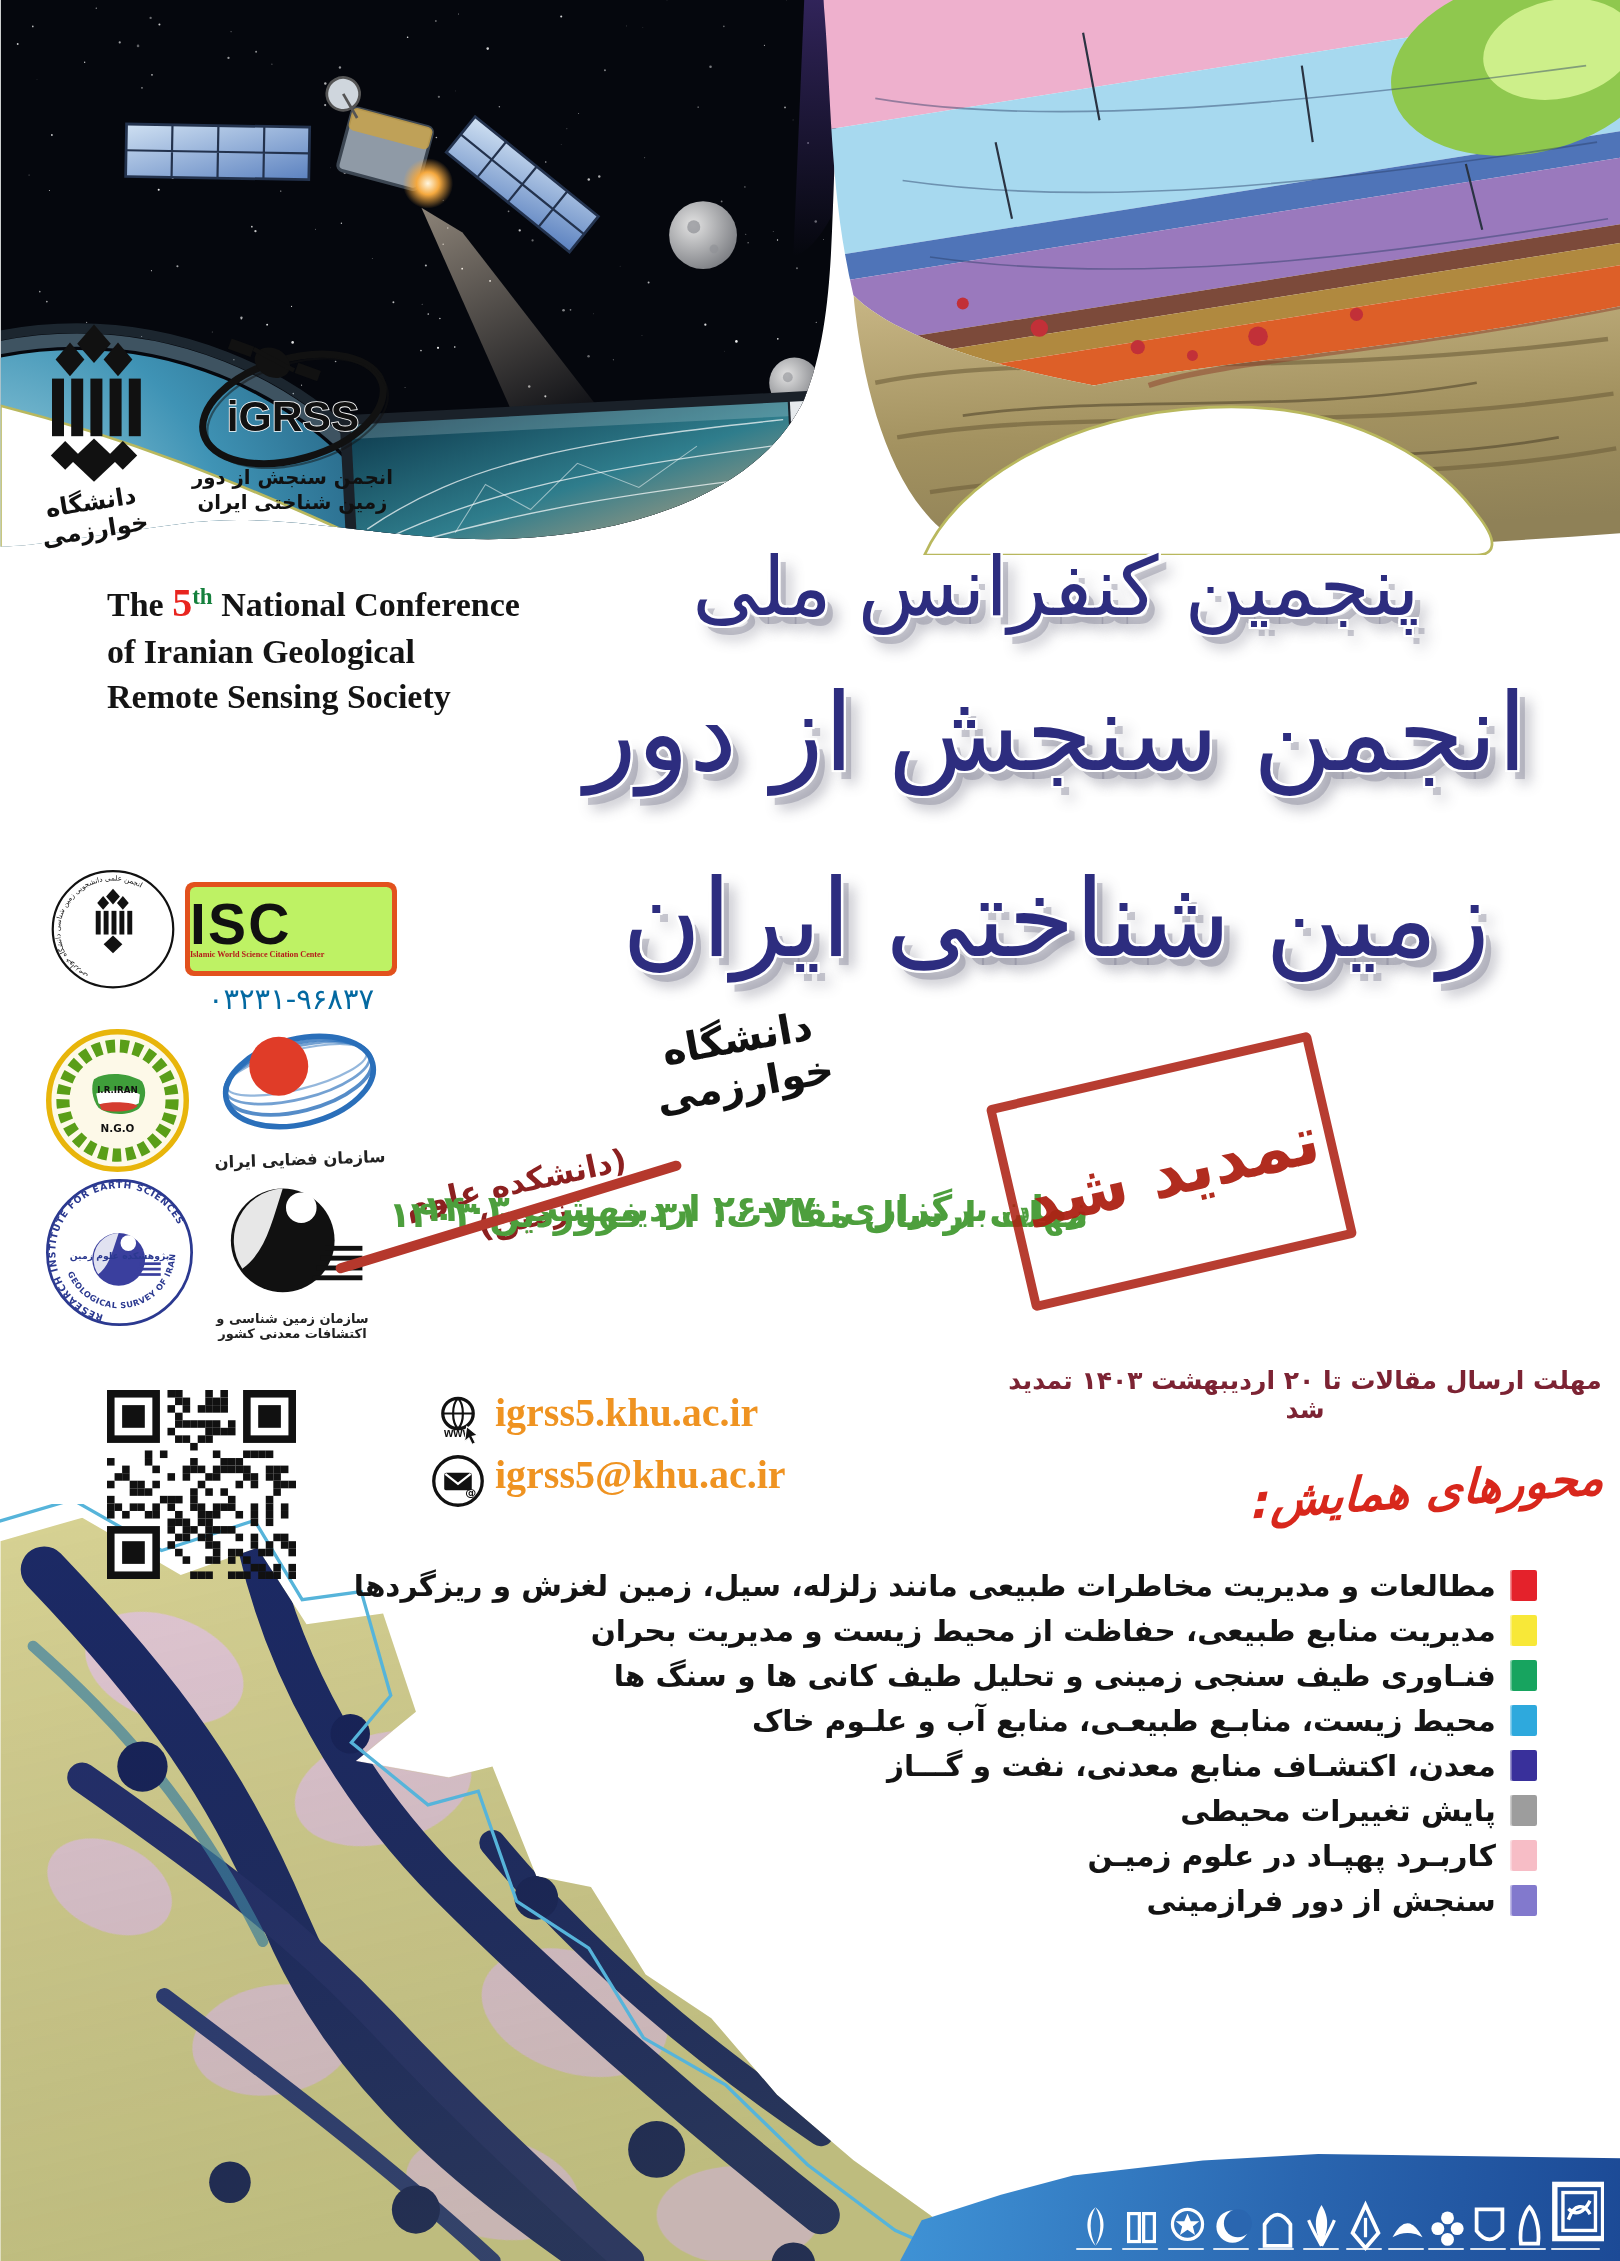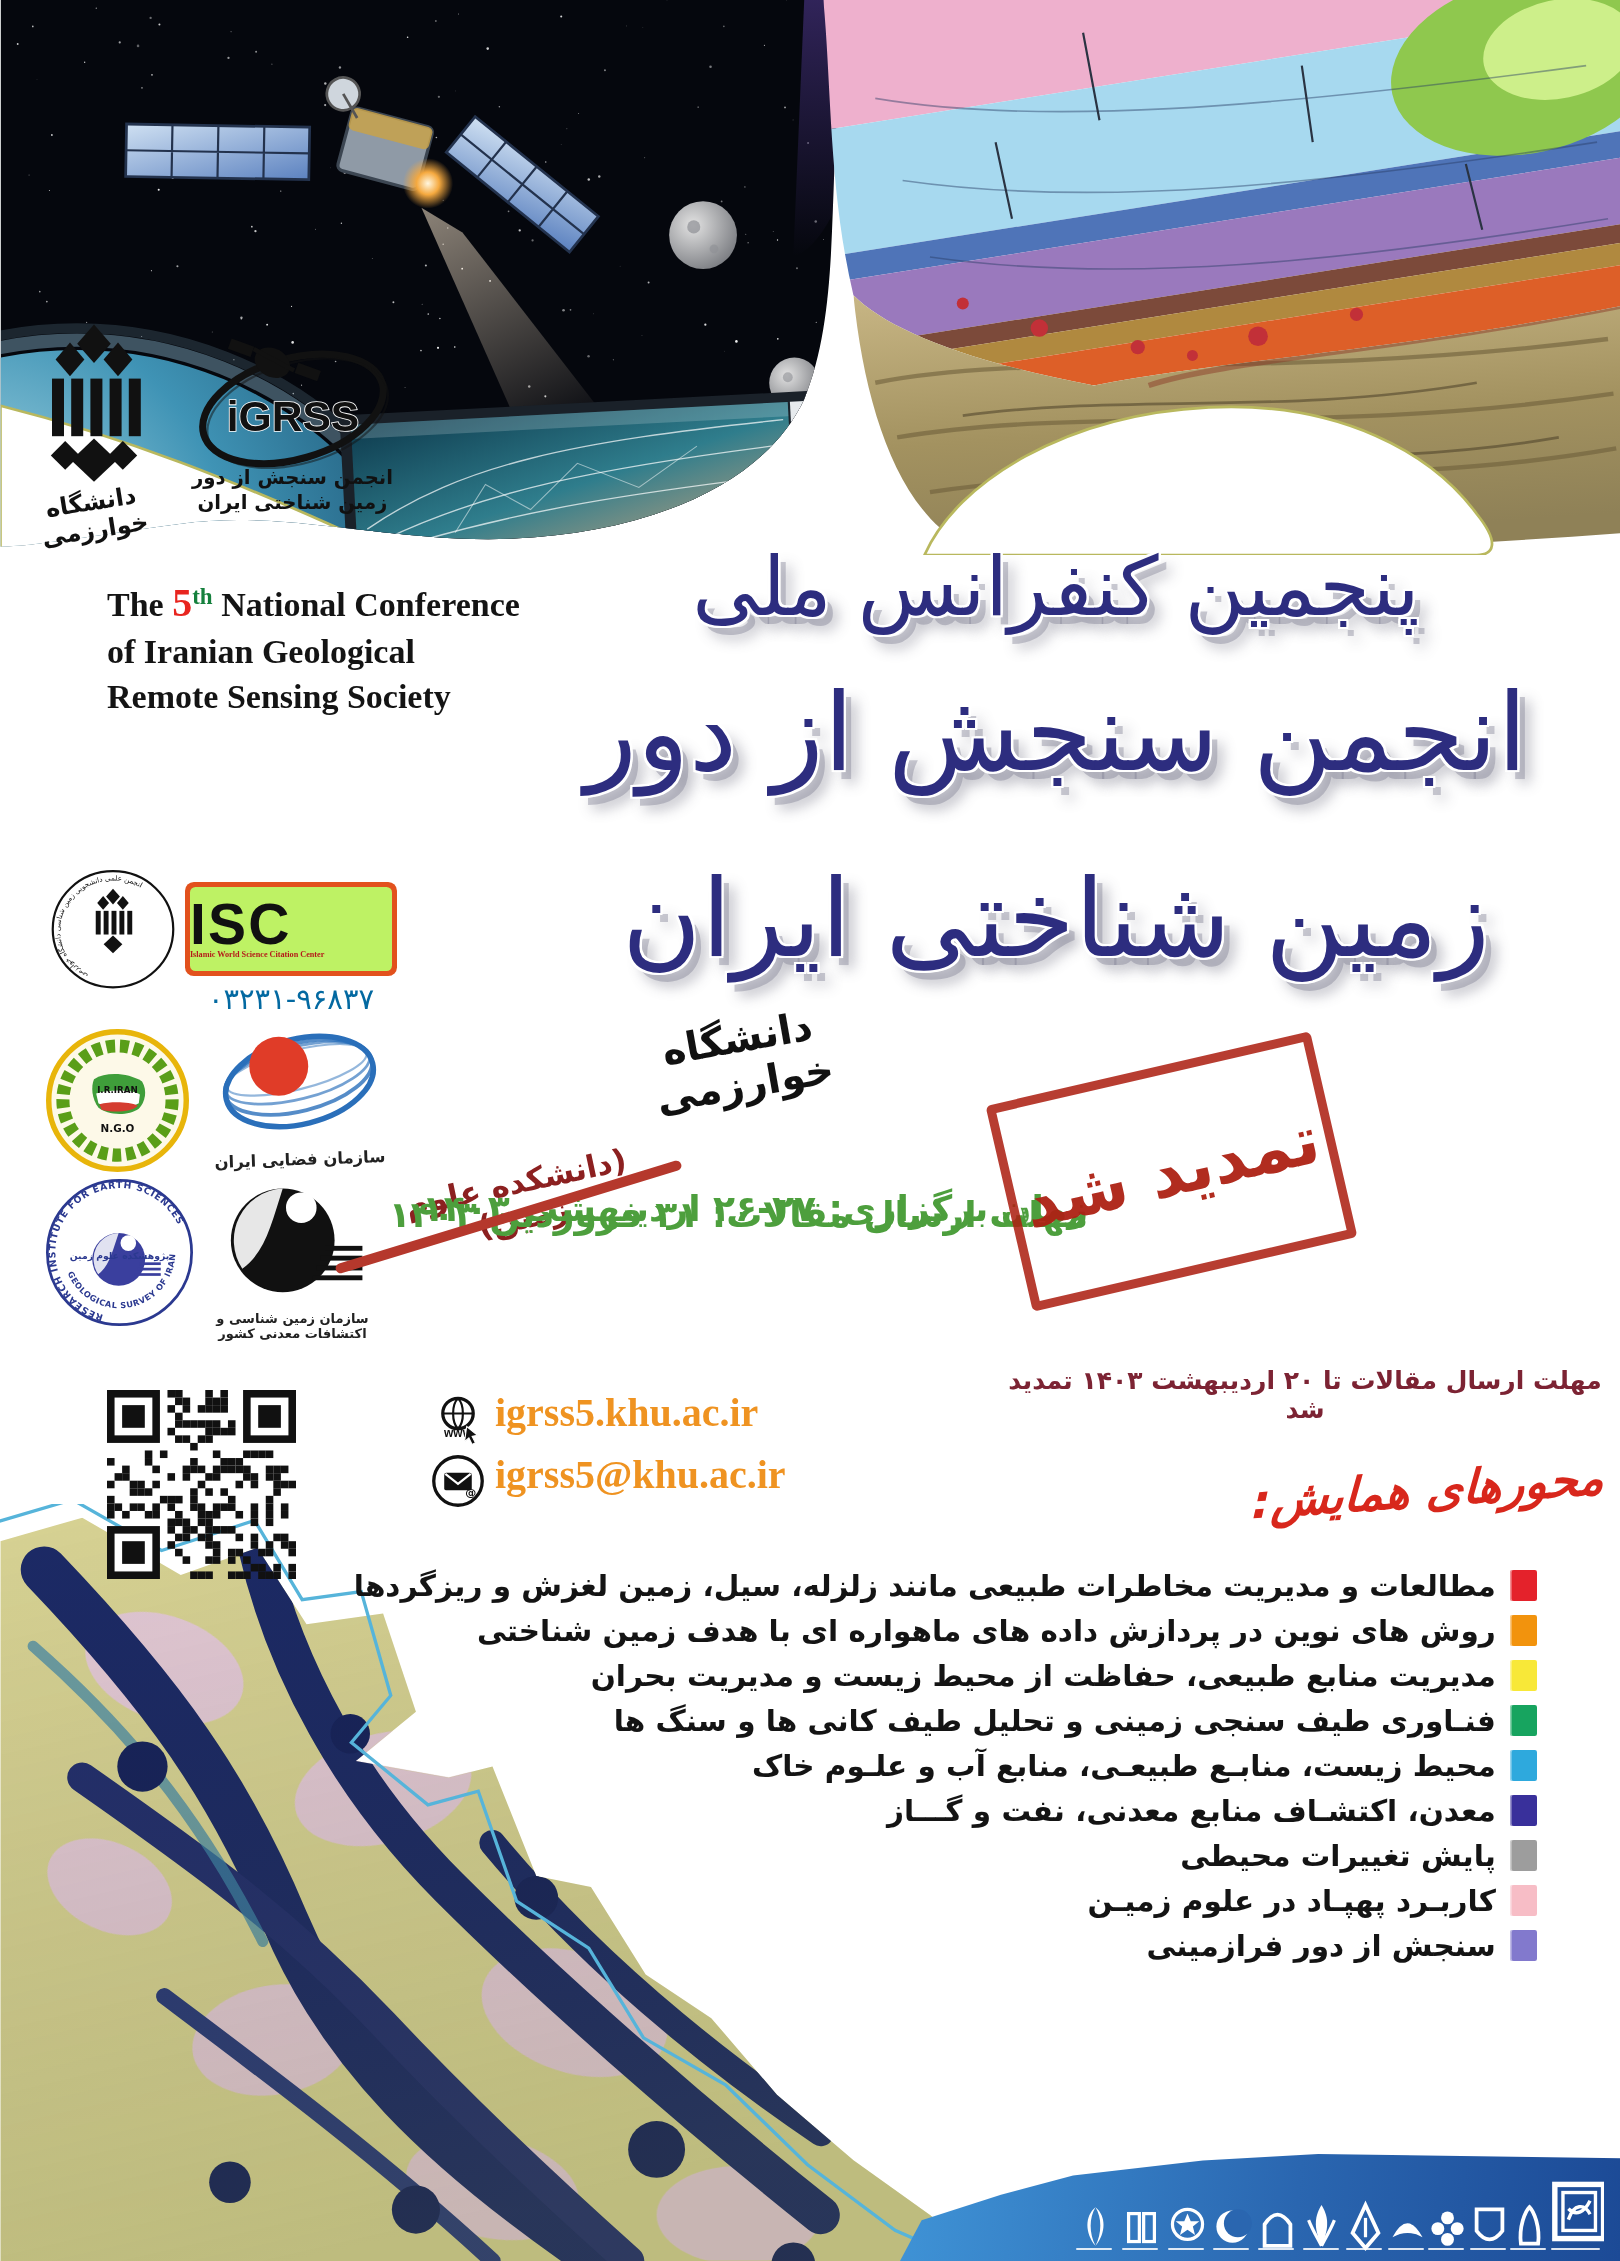--- a/index.html
+++ b/index.html
@@ -792,24 +792,20 @@
   </svg>
   <div class="abs contact-text mail-text">igrss5@khu.ac.ir</div>
 
   <div class="abs topics-heading fa">محورهای همایش:</div>
   <div id="topics-list" class="abs topics-list">
       <div class="t-row">
         <span class="t-bullet" style="background: rgb(228, 34, 43);"></span>
         <span class="t-label fa">مطالعات و مدیریت مخاطرات طبیعی مانند زلزله، سیل، زمین لغزش و ریزگردها</span>
       </div>
       <div class="t-row">
-        <span class="t-bullet" style="background: rgb(242, 147, 13);"></span>
-        <span class="t-label fa">روش های نوین در پردازش داده های ماهواره ای با هدف زمین شناختی</span>
-      </div>
-      <div class="t-row">
         <span class="t-bullet" style="background: rgb(248, 232, 56);"></span>
         <span class="t-label fa">مدیریت منابع طبیعی، حفاظت از محیط زیست و مدیریت بحران</span>
       </div>
       <div class="t-row">
         <span class="t-bullet" style="background: rgb(23, 164, 95);"></span>
         <span class="t-label fa">فنـاوری طیف سنجی زمینی و تحلیل طیف کانی ها و سنگ ها</span>
       </div>
       <div class="t-row">
         <span class="t-bullet" style="background: rgb(46, 169, 221);"></span>
         <span class="t-label fa">محیط زیست، منابـع طبیعـی، منابع آب و علـوم خاک</span>

